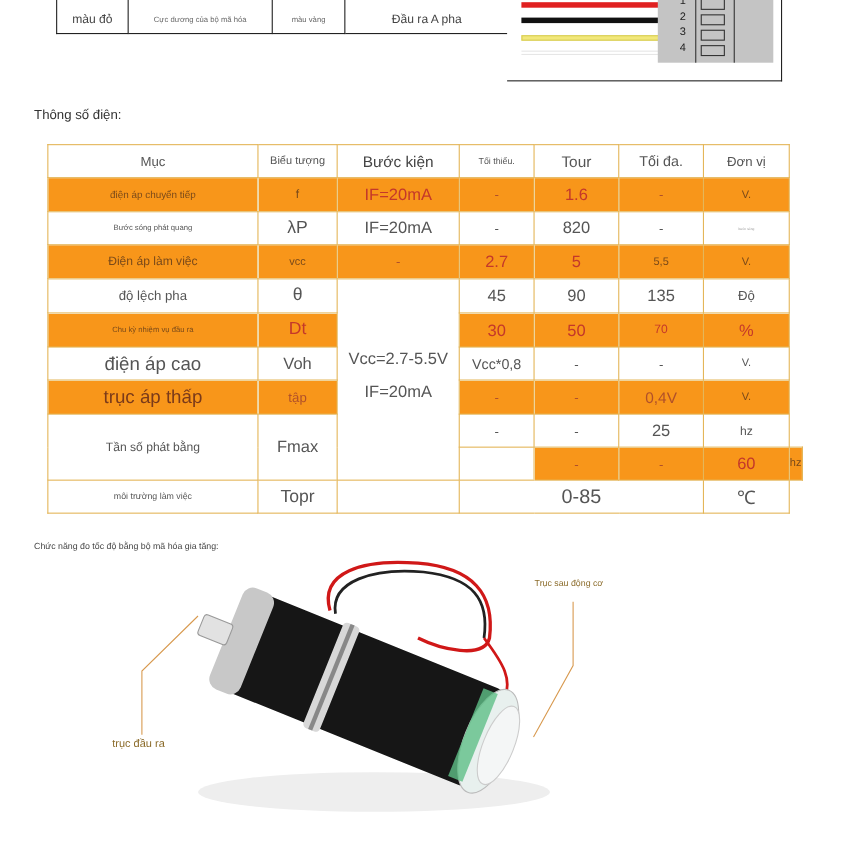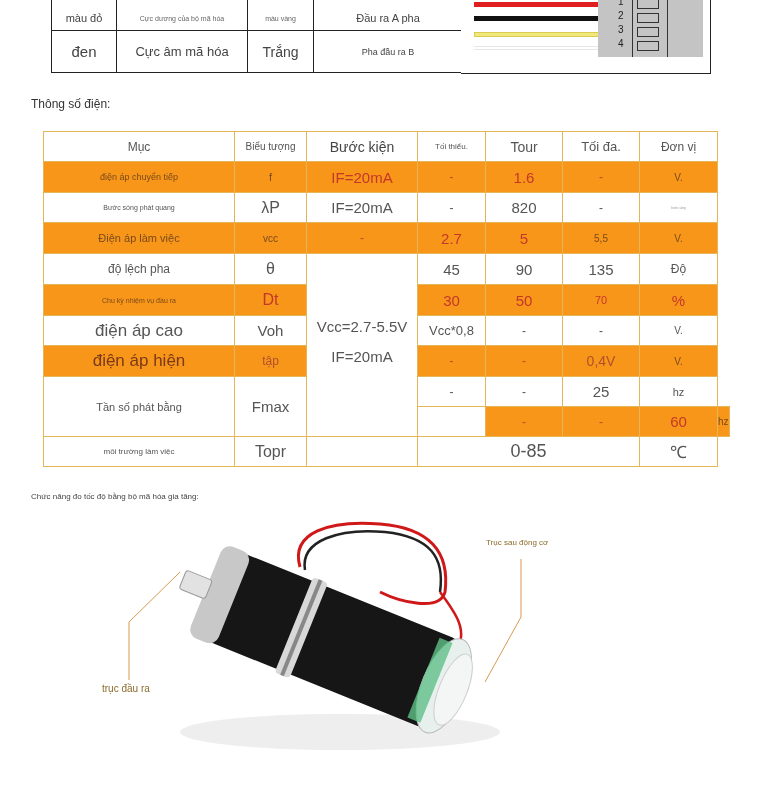--- a/index.html
+++ b/index.html
@@ -18,39 +18,33 @@
 
   .section-title { position:absolute; font-size:12px; color:#333; }
 
   
   .spec { position:absolute; left:43px; top:131px; border-collapse:collapse; table-layout:fixed; }
   .spec td { border:1px solid #e4b659; text-align:center; padding:0; color:#555; overflow:hidden; white-space:nowrap; }
   .spec td.w { background:#ffffff; }
   .spec td.red { color:#c4382a; }
   .spec td.orn { background:#f8961a; }
 
-  .motor-area { position:absolute; left:0; top:512px; width:780px; height:268px; }
+  .motor-area { position:absolute; left:0; top:500px; width:780px; height:268px; }
   .label-gold { position:absolute; color:#8b6b2a; }
 </style>
 </head>
 <body>
 
 <table class="wire-table">
   <tbody>
       <tr style="height:40px">
     <td style="width:64px;font-size:11px;vertical-align:bottom;padding-bottom:6px">màu đỏ</td>
     <td style="width:130px;font-size:7px;vertical-align:bottom;padding-bottom:8px;color:#666">Cực dương của bộ mã hóa</td>
     <td style="width:65px;font-size:7px;vertical-align:bottom;padding-bottom:8px;color:#666">màu vàng</td>
     <td style="width:148px;font-size:11px;vertical-align:bottom;padding-bottom:6px">Đầu ra A pha</td>
-  </tr>
-  <tr style="height:42px">
-    <td style="font-size:15px">đen</td>
-    <td style="font-size:13px">Cực âm mã hóa</td>
-    <td style="font-size:14px">Trắng</td>
-    <td style="font-size:9px">Pha đầu ra B</td>
   </tr>
 </tbody>
   </table>
 
 <div class="wire-box">
   <div class="wline" style="top:11px;background:#e02020"></div>
   <div class="wline" style="top:25px;background:#111"></div>
   <div class="wline" style="top:41px;background:#f2e87a;border:1px solid #d8cc55;height:3px"></div>
   <div class="wline" style="top:55px;background:#fff;border-top:1px solid #e6e6e6;border-bottom:1px solid #e6e6e6;height:2px"></div>
   <div class="connector">
@@ -145,21 +139,21 @@
   <tr style="height:30px">
     <td class="w" style="font-size:17px">điện áp cao</td>
     <td class="w" style="font-size:15px">Voh</td>
     <td class="w" style="font-size:13px">Vcc*0,8</td>
     <td class="w" style="font-size:12px">-</td>
     <td class="w" style="font-size:12px">-</td>
     <td class="w" style="font-size:10px">V.</td>
   </tr>
 
   <tr style="height:31px">
-    <td class="orn" style="font-size:17px;color:#7a3a1a">điện áp hiện</td>
+    <td class="orn" style="font-size:17px;color:#7a3a1a">trục áp thấp</td>
     <td class="orn" style="font-size:12px;color:#b0502a">tập</td>
     <td class="orn" style="font-size:12px;color:#b0502a">-</td>
     <td class="orn" style="font-size:12px;color:#b0502a">-</td>
     <td class="orn" style="font-size:14px;color:#b0502a">0,4V</td>
     <td class="orn" style="font-size:10px;color:#7a4a1a">V.</td>
   </tr>
 
   <tr style="height:30px">
     <td class="w" rowspan="2" style="font-size:11px">Tần số phát bằng</td>
     <td class="w" rowspan="2" style="font-size:15px">Fmax</td>

